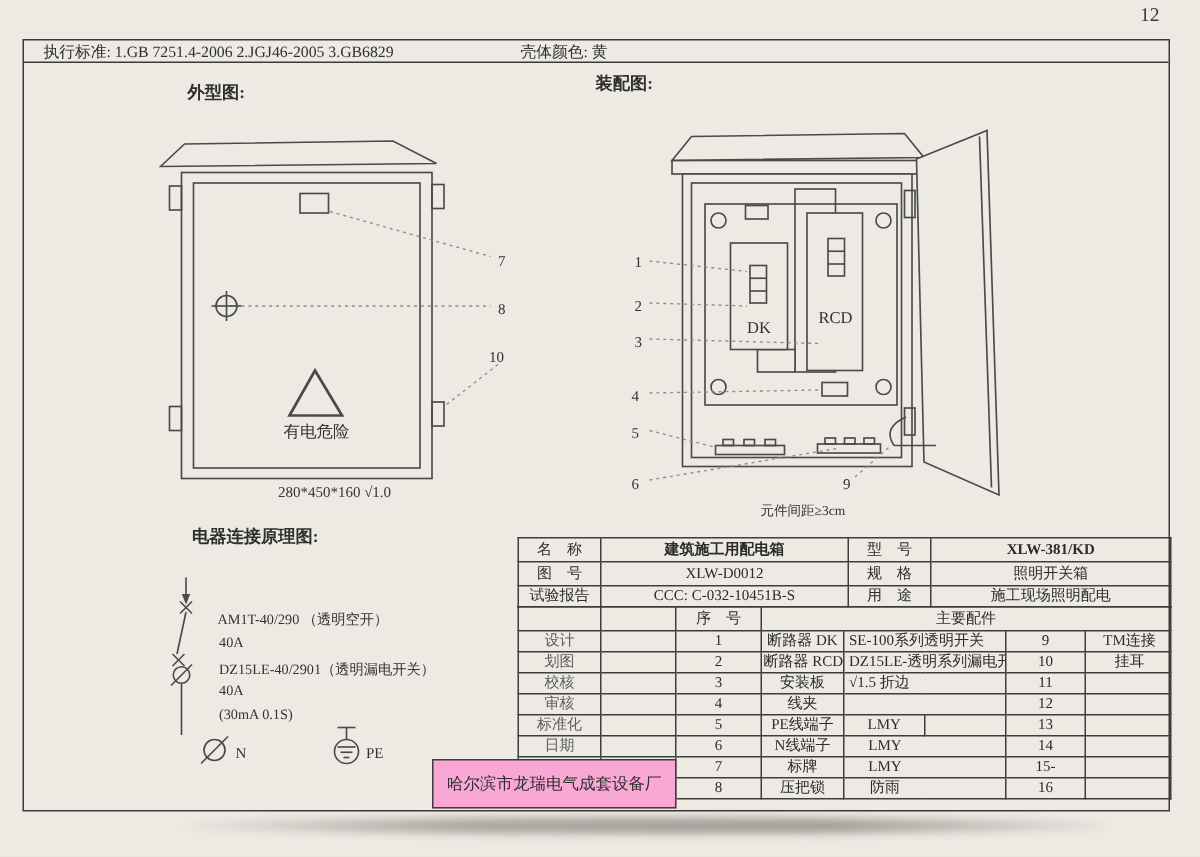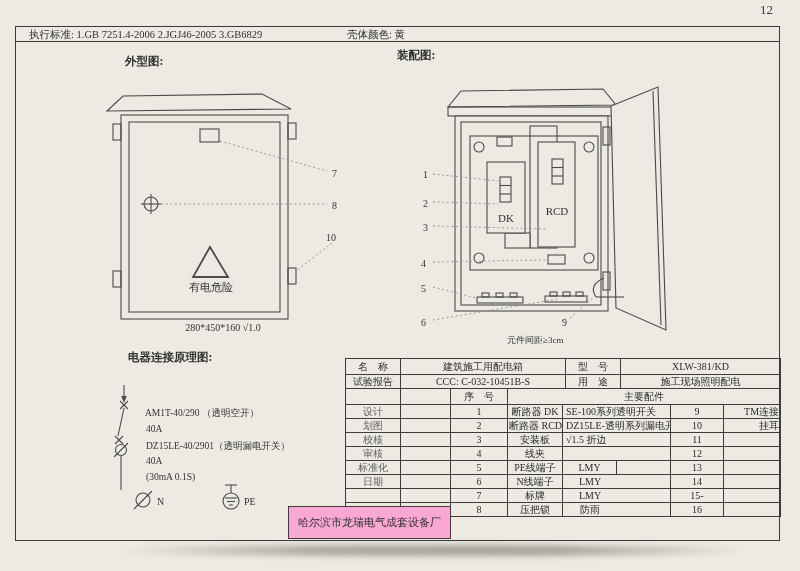--- a/index.html
+++ b/index.html
@@ -18,26 +18,26 @@
   .fillp{fill:#edeae4;}
   .dot{stroke:#8e8c88;stroke-width:0.9;stroke-dasharray:2,2.6;fill:none;}
   .co{font-size:10px;}
   .schtext{position:absolute;font-size:9.5px;white-space:nowrap;color:#333;}
   .tblwrap{position:absolute;left:345px;top:358px;width:435px;}
   table{border-collapse:collapse;table-layout:fixed;width:435px;font-size:10px;color:#2b2b2b;}
   td{border:1px solid #3d3d3d;text-align:center;padding:0 1px;overflow:hidden;white-space:nowrap;line-height:1;}
   .t-info tr{height:16px;}
   .t-parts tr{height:14px;}
   .t-parts{margin-top:-1px;padding-left:44px;}
-  .b{font-weight:normal;}
+  .b{font-weight:bold;}
   .sig{font-size:10px;color:#5c5c5c;}
   .spl{text-align:left;padding-left:3px;}
   .halves{text-align:left;padding:0;}
   .halves span{display:inline-block;width:54px;text-align:center;}
-  .note{text-align:right;padding-left:3px;}
+  .note{text-align:center;padding-left:3px;}
   .company{position:absolute;left:288px;top:506px;width:161px;height:31px;border:1px solid #3d3d3d;
            background:#f9a8d4;display:flex;align-items:center;justify-content:center;
            font-size:11px;white-space:nowrap;z-index:5;}
   .shadow{position:absolute;left:120px;top:545px;width:620px;height:11px;border-radius:50%;
           background:linear-gradient(to right,rgba(75,68,60,.05),rgba(75,68,60,.4) 30%,rgba(75,68,60,.45) 70%,rgba(75,68,60,.08));
           filter:blur(3px);}
 </style>
 </head>
 <body>
 
@@ -193,20 +193,26 @@
           <col style="width:55px">
           <col style="width:160px">
         </colgroup>
       <tbody>
           <tr>
         <td>名　称</td>
         <td class="b">建筑施工用配电箱</td>
         <td>型　号</td>
         <td class="b">XLW-381/KD</td>
       </tr>
+      <tr>
+        <td>图　号</td>
+        <td>XLW-D0012</td>
+        <td>规　格</td>
+        <td>照明开关箱</td>
+      </tr>
       <tr style="height:14px">
         <td>试验报告</td>
         <td>CCC: C-032-10451B-S</td>
         <td>用　途</td>
         <td>施工现场照明配电</td>
       </tr>
     </tbody>
       </table>
     <table class="t-parts">
       <colgroup>

